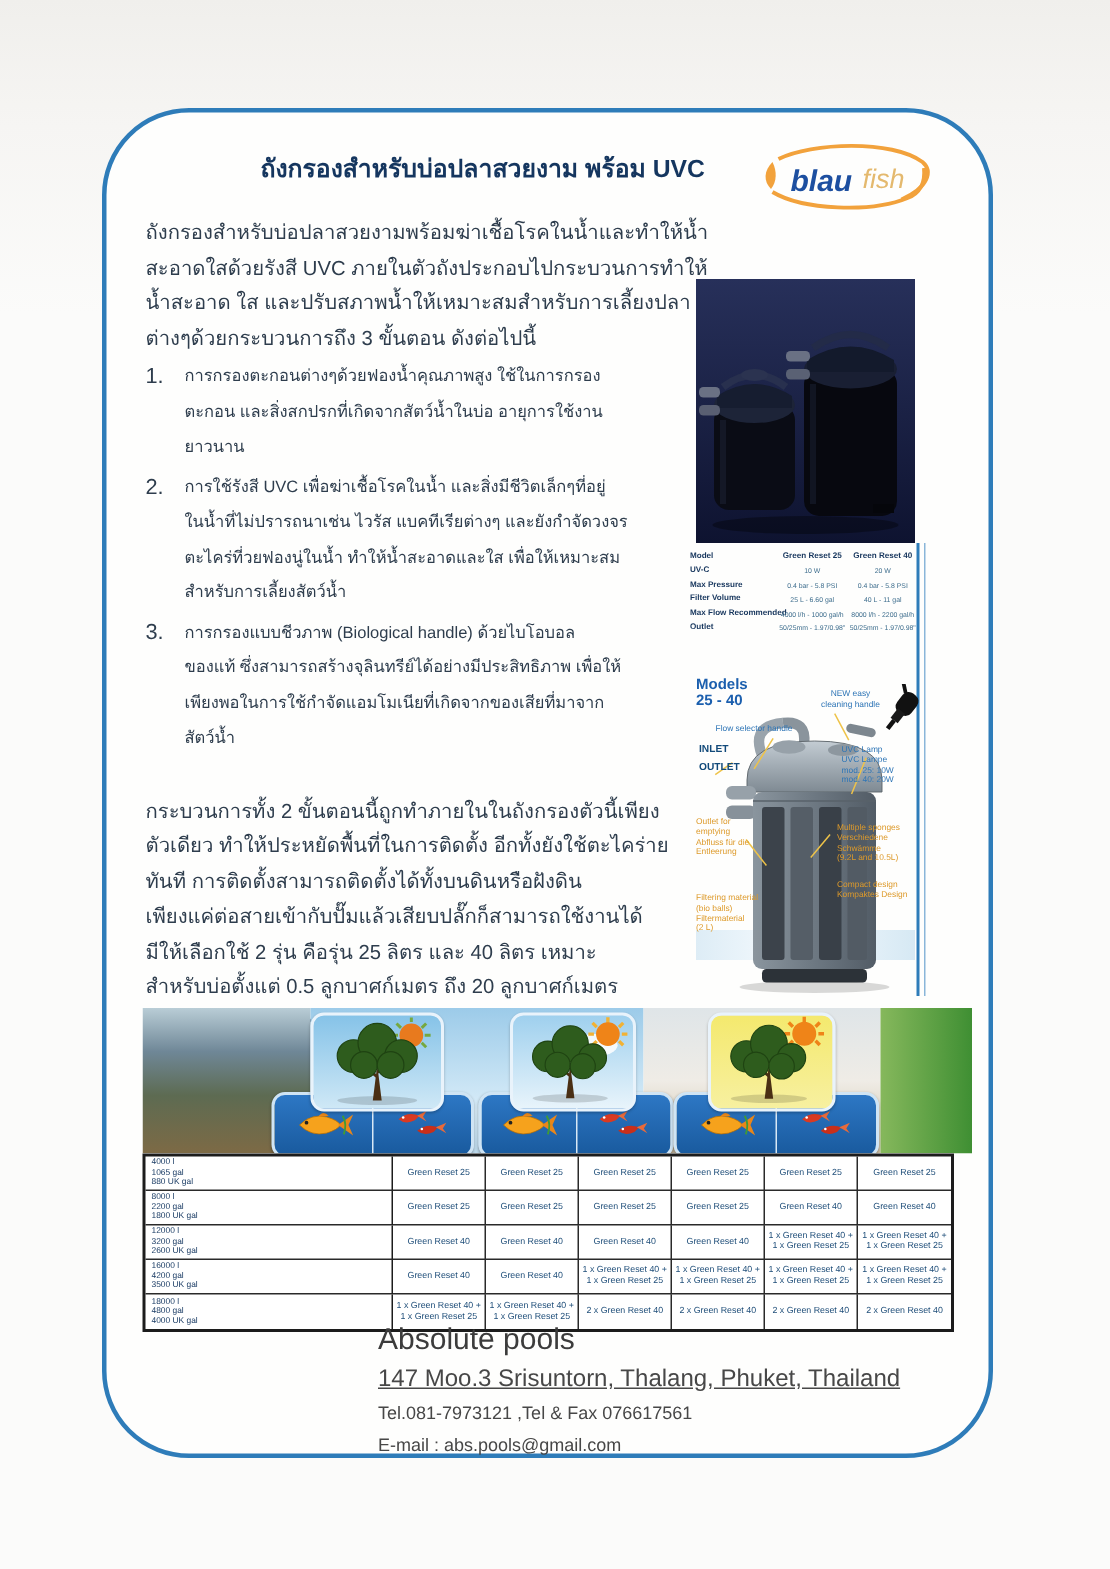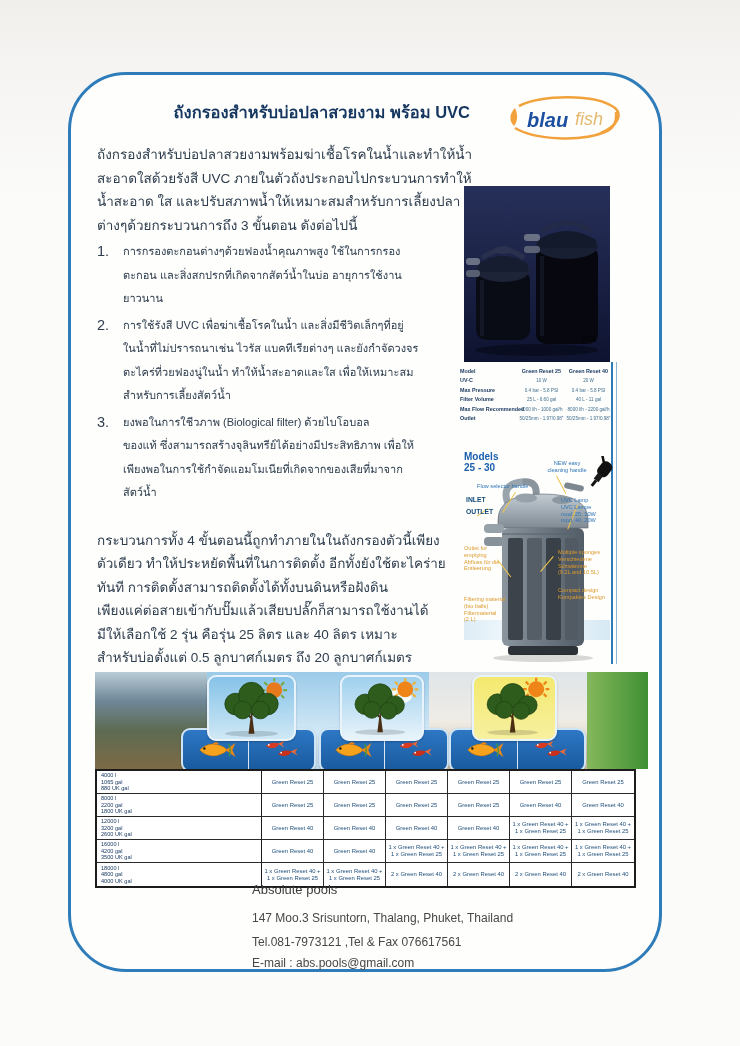--- a/index.html
+++ b/index.html
@@ -44,22 +44,22 @@
   .fishcell{flex:1;display:flex;align-items:center;justify-content:center;}
   .fishcell.first{border-right:1.5px solid #d8e8f5;}
   
   .seltable{position:absolute;left:95px;top:769px;width:537px;border:2px solid #1c1c1c;background:#fff;display:grid;grid-template-columns:165px repeat(6,62px);grid-auto-rows:23px;}
   .scell{border-right:1px solid #2a2a2a;border-bottom:1px solid #2a2a2a;display:flex;align-items:center;justify-content:center;text-align:center;font-size:5.9px;line-height:6.6px;color:#1f4e79;padding:1px 2px;box-sizing:border-box;}
   .sizecell{border-right:1.5px solid #1c1c1c;flex-direction:column;align-items:flex-start;justify-content:center;padding-left:4px;font-size:5.6px;line-height:6.6px;color:#12355f;}
   .lastcol{border-right:none;}
   .lastrow{border-bottom:none;}
   
   .footer-line{position:absolute;left:252px;color:#474747;}
-  .f-company{top:882px;font-size:13px;color:#3c3c3c;}
-  .f-address{top:911px;font-size:12px;}
+  .f-company{top:882px;font-size:20px;color:#3c3c3c;}
+  .f-address{top:911px;font-size:16px;text-decoration:underline;}
   .f-phone{top:935px;font-size:12px;}
   .f-email{top:956px;font-size:12px;}
 </style>
 </head>
 <body>
 
 <div class="screen">
 
   <div class="frame"></div>
 
@@ -98,31 +98,31 @@
         <div>การใช้รังสี UVC เพื่อฆ่าเชื้อโรคในน้ำ และสิ่งมีชีวิตเล็กๆที่อยู่</div>
         <div>ในน้ำที่ไม่ปรารถนาเช่น ไวรัส แบคทีเรียต่างๆ และยังกำจัดวงจร</div>
         <div>ตะไคร่ที่วยฟองนู่ในน้ำ ทำให้น้ำสะอาดและใส เพื่อให้เหมาะสม</div>
         <div>สำหรับการเลี้ยงสัตว์น้ำ</div>
       </div>
     </div>
 
     <div class="step">
       <div class="step-num">3.</div>
       <div class="step-body">
-        <div>ยงพอในการใชีวภาพ (Biological filter) ด้วยไบโอบอล</div>
+        <div>การกรองแบบชีวภาพ (Biological handle) ด้วยไบโอบอล</div>
         <div>ของแท้ ซึ่งสามารถสร้างจุลินทรีย์ได้อย่างมีประสิทธิภาพ เพื่อให้</div>
         <div>เพียงพอในการใช้กำจัดแอมโมเนียที่เกิดจากของเสียที่มาจาก</div>
         <div>สัตว์น้ำ</div>
       </div>
     </div>
 
     <div class="gap"></div>
 
     <div class="para">
-      <div>กระบวนการทั้ง 4 ขั้นตอนนี้ถูกทำภายในในถังกรองตัวนี้เพียง</div>
+      <div>กระบวนการทั้ง 2 ขั้นตอนนี้ถูกทำภายในในถังกรองตัวนี้เพียง</div>
       <div>ตัวเดียว ทำให้ประหยัดพื้นที่ในการติดตั้ง อีกทั้งยังใช้ตะไคร่าย</div>
       <div>ทันที การติดตั้งสามารถติดตั้งได้ทั้งบนดินหรือฝังดิน</div>
       <div>เพียงแค่ต่อสายเข้ากับปั๊มแล้วเสียบปลั๊กก็สามารถใช้งานได้</div>
     </div>
 
     <div class="para">
       <div>มีให้เลือกใช้ 2 รุ่น คือรุ่น 25 ลิตร และ 40 ลิตร เหมาะ</div>
       <div>สำหรับบ่อตั้งแต่ 0.5 ลูกบาศก์เมตร ถึง 20 ลูกบาศก์เมตร</div>
       <div>หรือมากกว่า สามารถดูได้จากตาราง</div>
     </div>
@@ -190,21 +190,21 @@
       <div class="spec-val">50/25mm - 1.97/0.98"</div>
       <div class="spec-val">50/25mm - 1.97/0.98"</div>
     </div>
   </div>
 
   <div class="vline1"></div>
   <div class="vline2"></div>
 
   <div class="models-label">
     <div>Models</div>
-    <div>25 - 30</div>
+    <div>25 - 40</div>
   </div>
 
   <div class="bgsmudge"></div>
 
   <div style="position:absolute;left:478px;top:468px;width:130px;height:196px;">
     <svg width="130" height="196" viewBox="0 0 130 196">
       <defs>
         <linearGradient id="lid" x1="0" y1="0" x2="0" y2="1">
           <stop offset="0" stop-color="#c3ccd3"></stop>
             <stop offset="1" stop-color="#7f8a93"></stop>

